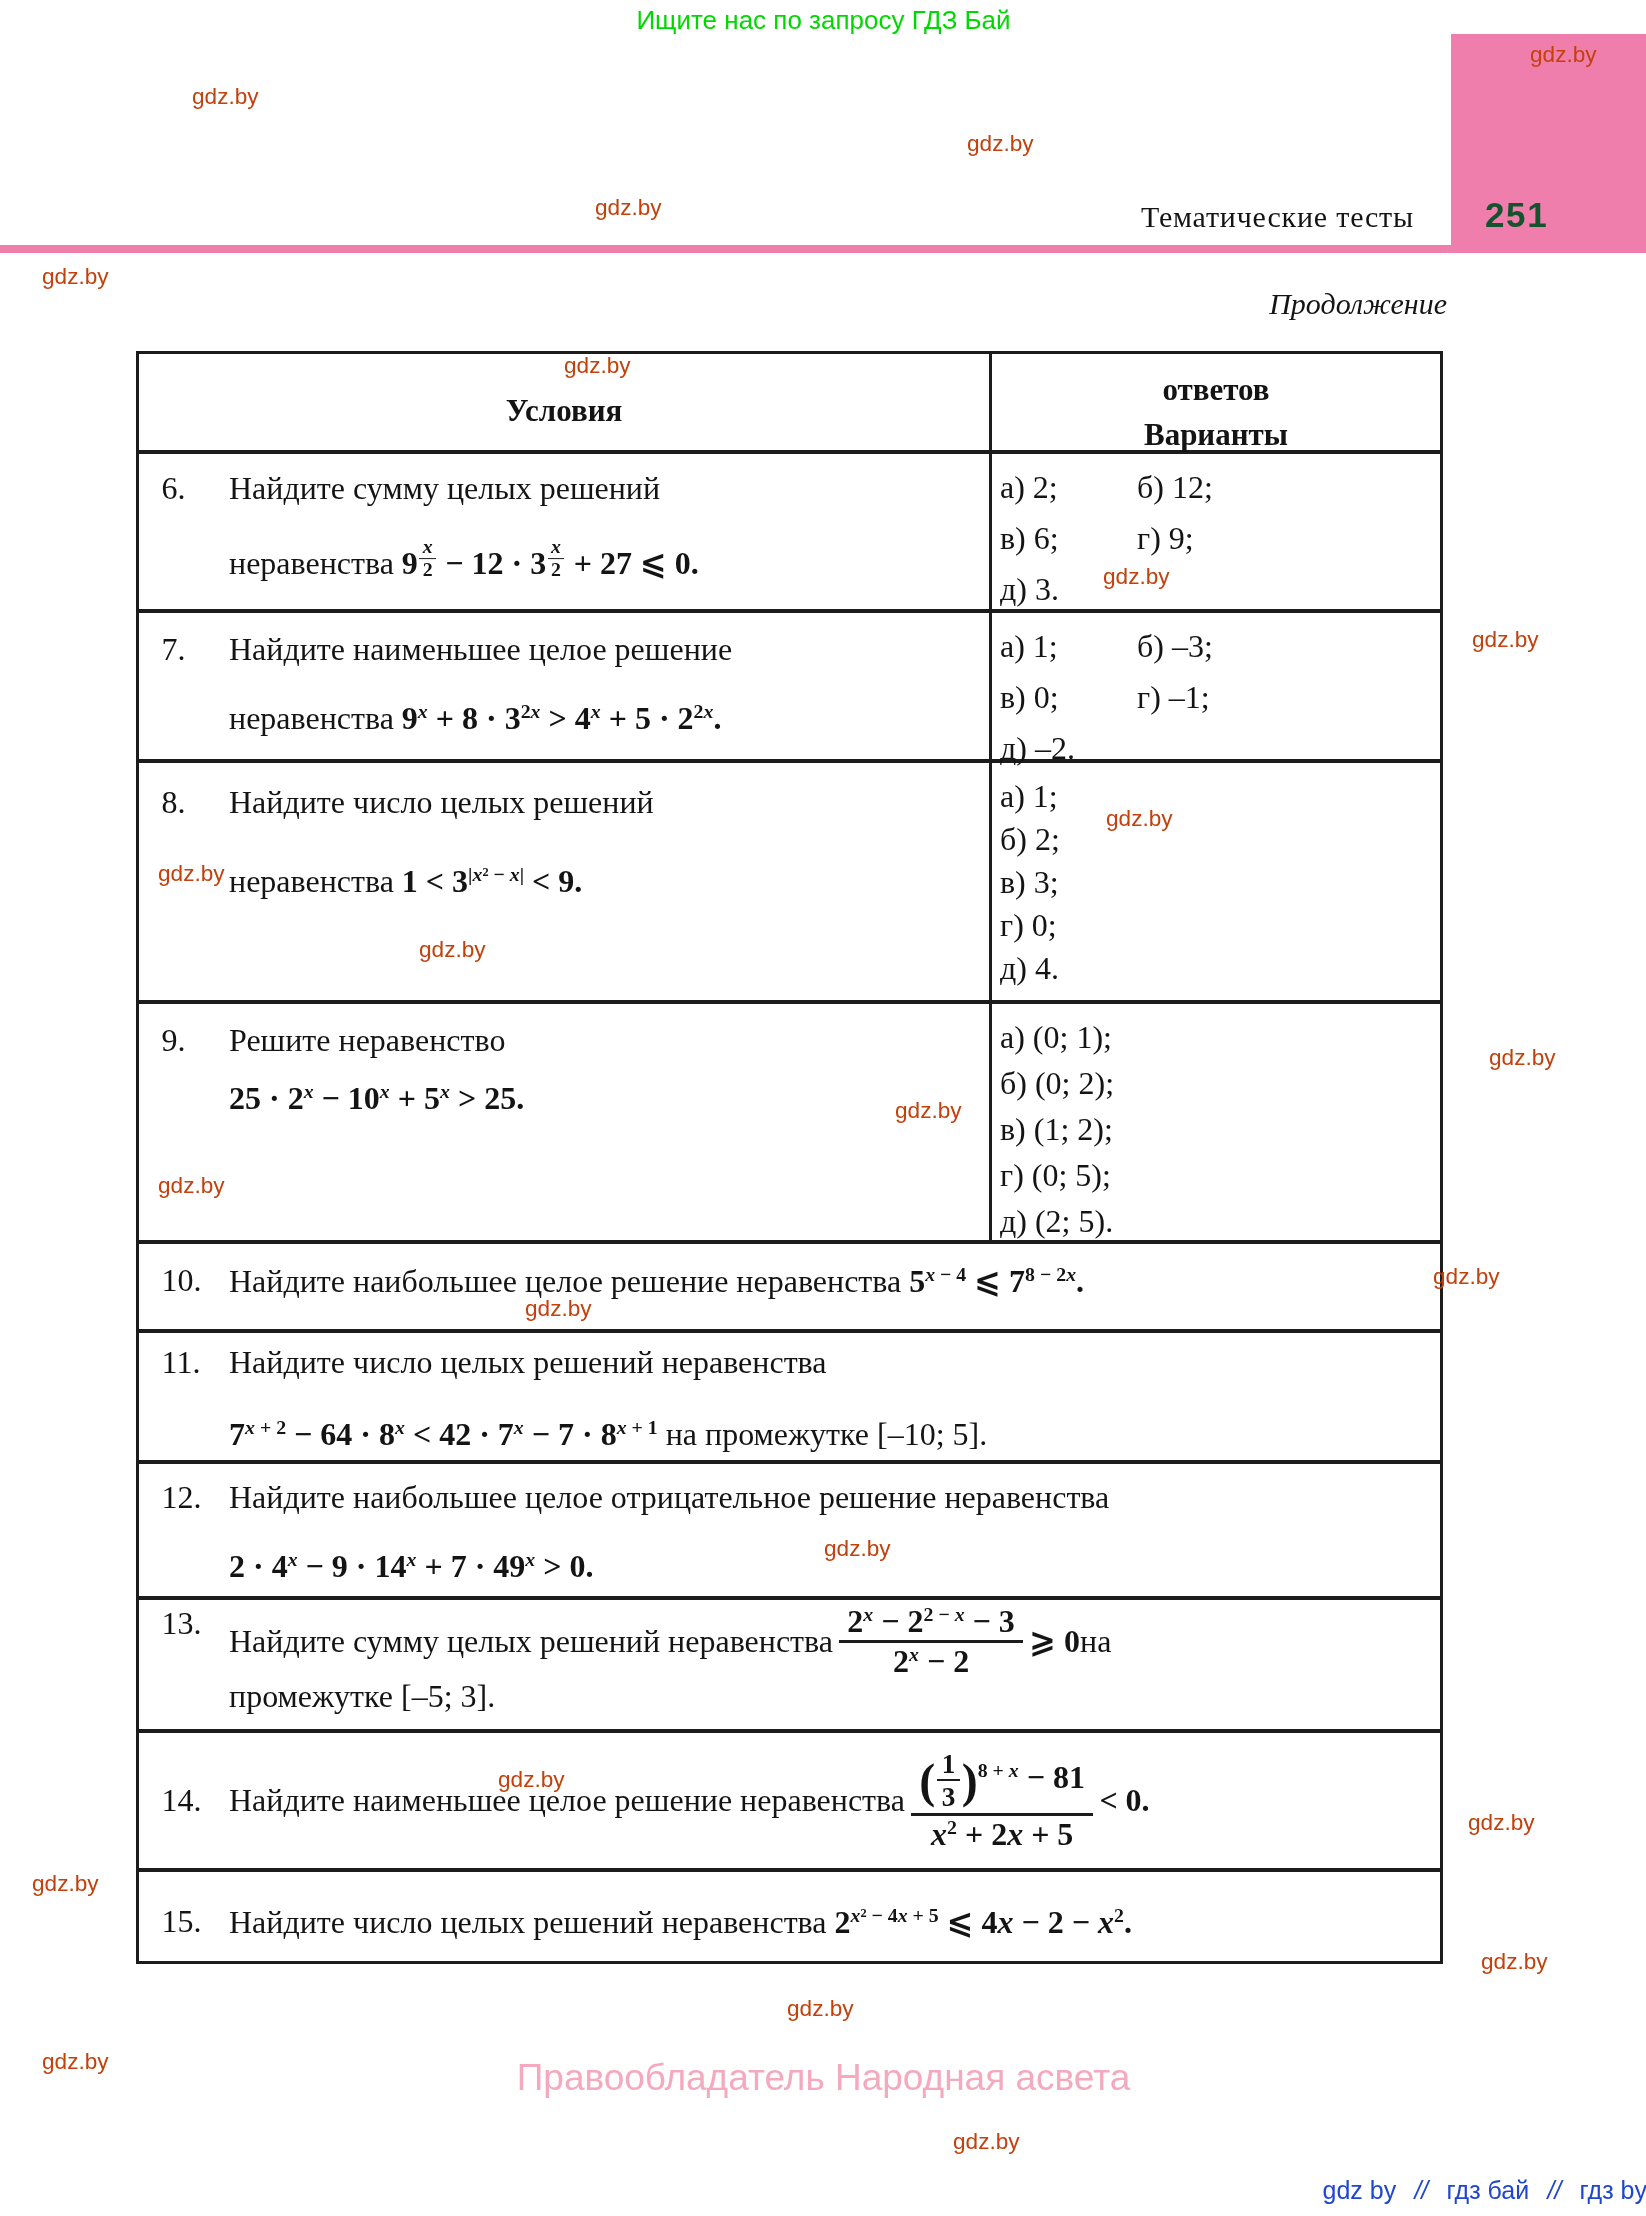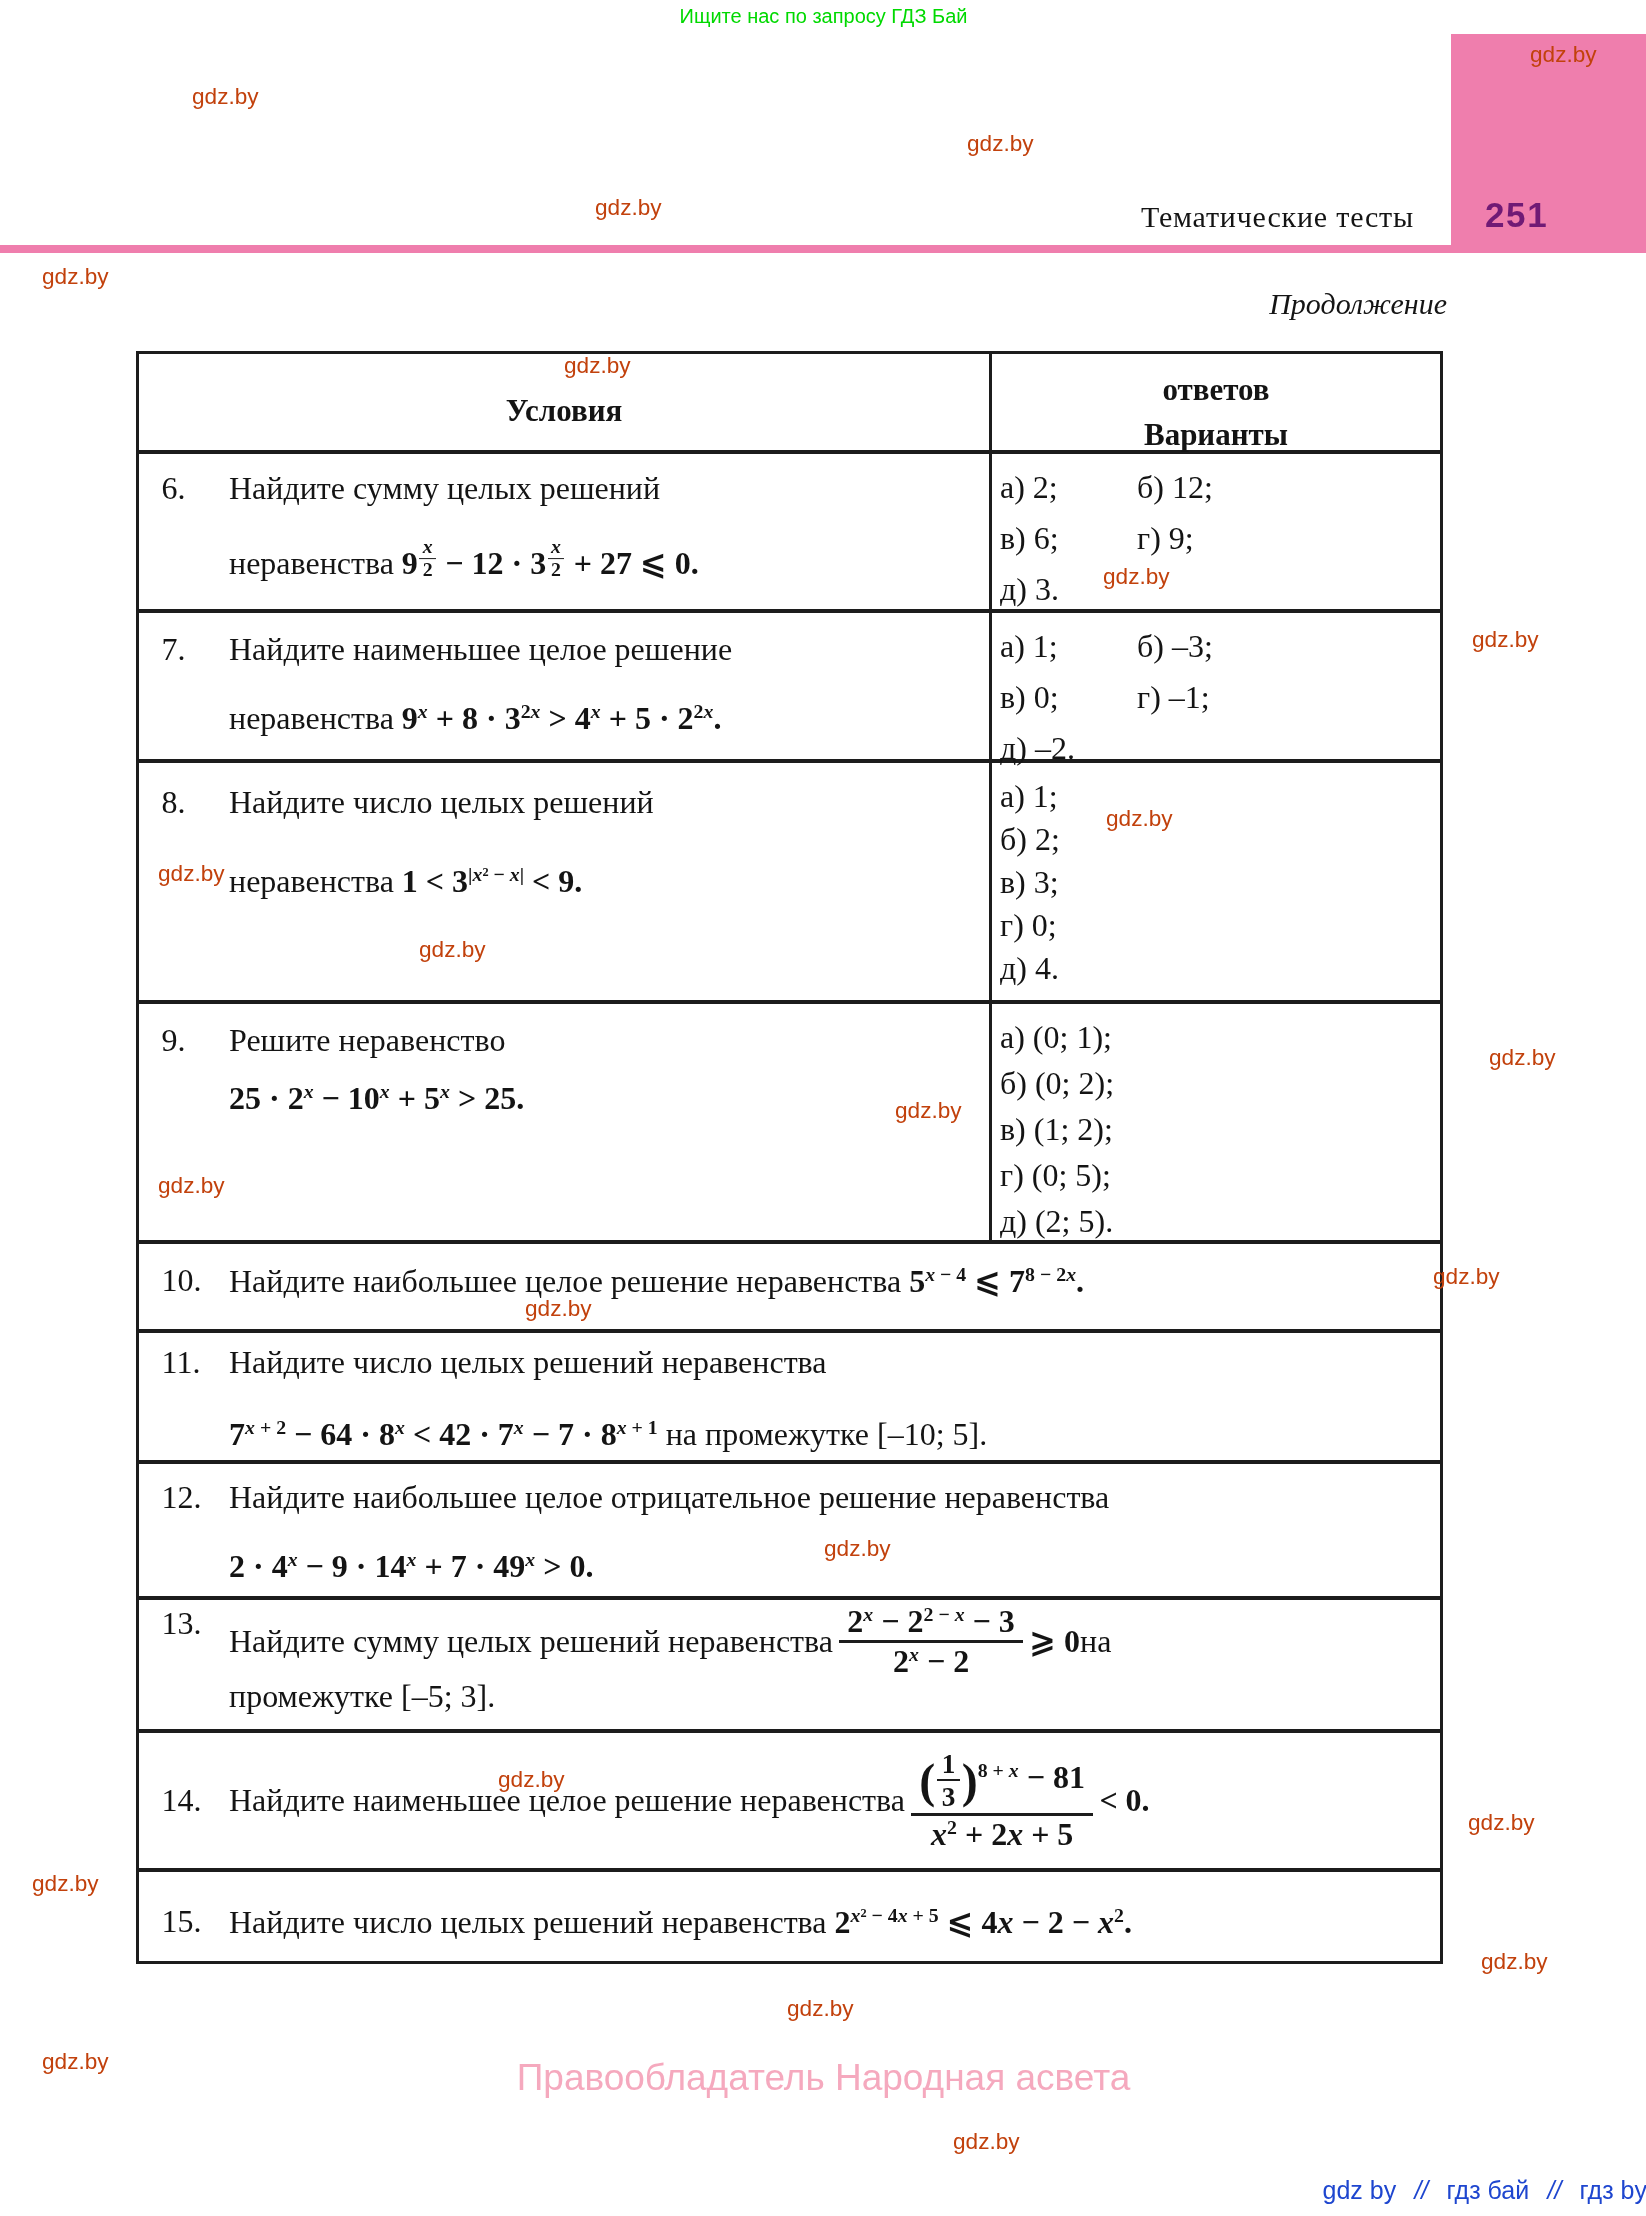--- a/index.html
+++ b/index.html
@@ -4,28 +4,28 @@
 <style>
   html,body{margin:0;padding:0;}
   body{
     width:1647px;height:2216px;position:relative;background:#ffffff;
     font-family:"Liberation Serif","DejaVu Serif","DejaVu Sans",serif;
     color:#141414;overflow:hidden;
   }
   .banner{
     position:absolute;top:4.8px;left:0;width:100%;text-align:center;
     font-family:"Liberation Sans","DejaVu Sans",sans-serif;
-    font-size:20px;color:var(--green,#00d900);
+    font-size:26px;color:var(--green,#00d900);
   }
   .pagebox{
     position:absolute;left:1451px;top:34px;width:196px;height:211px;
     background:var(--accent,#ef7ead);
   }
   .pagenum{
-    position:absolute;left:34px;top:161px;color:#701a75;
+    position:absolute;left:34px;top:161px;color:#14532d;
     font-family:"Liberation Sans","DejaVu Sans",sans-serif;
     font-weight:bold;font-size:35px;letter-spacing:1.6px;
   }
   .pinkline{
     position:absolute;left:0;top:245px;width:100%;height:8px;
     background:var(--accent,#ef7ead);
   }
   .sectiontitle{
     position:absolute;right:233px;top:200px;font-size:30px;letter-spacing:0.8px;
   }

